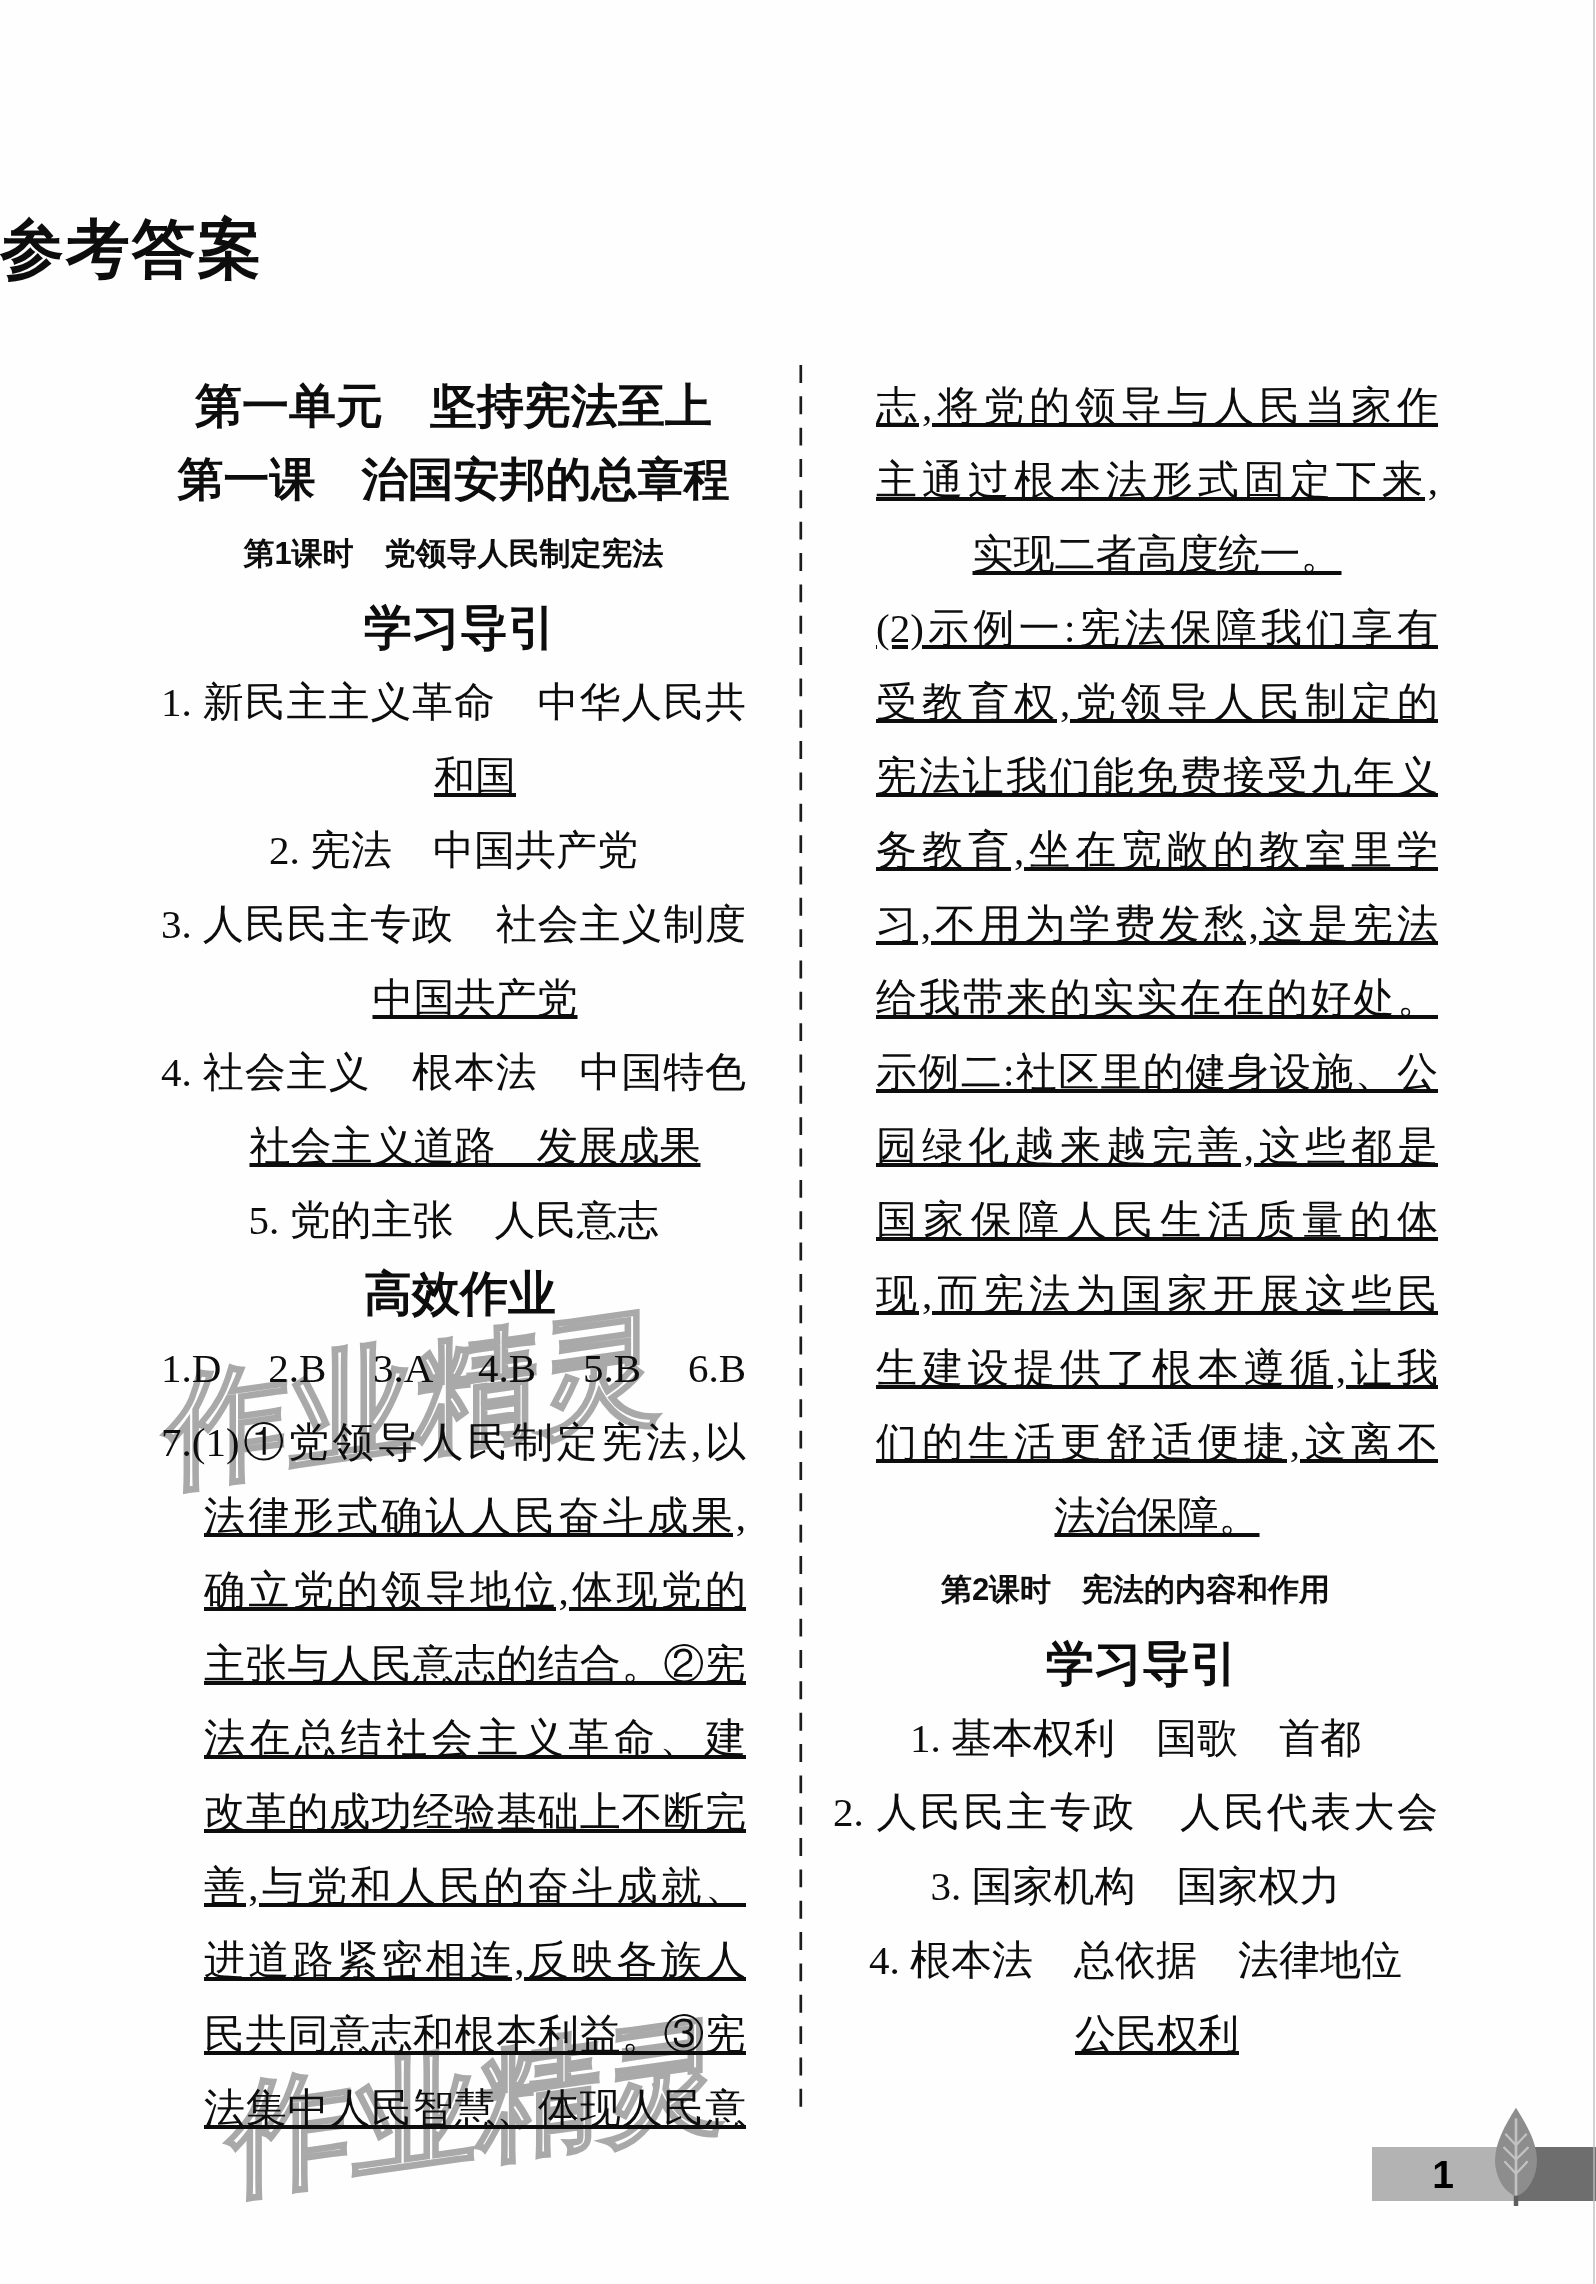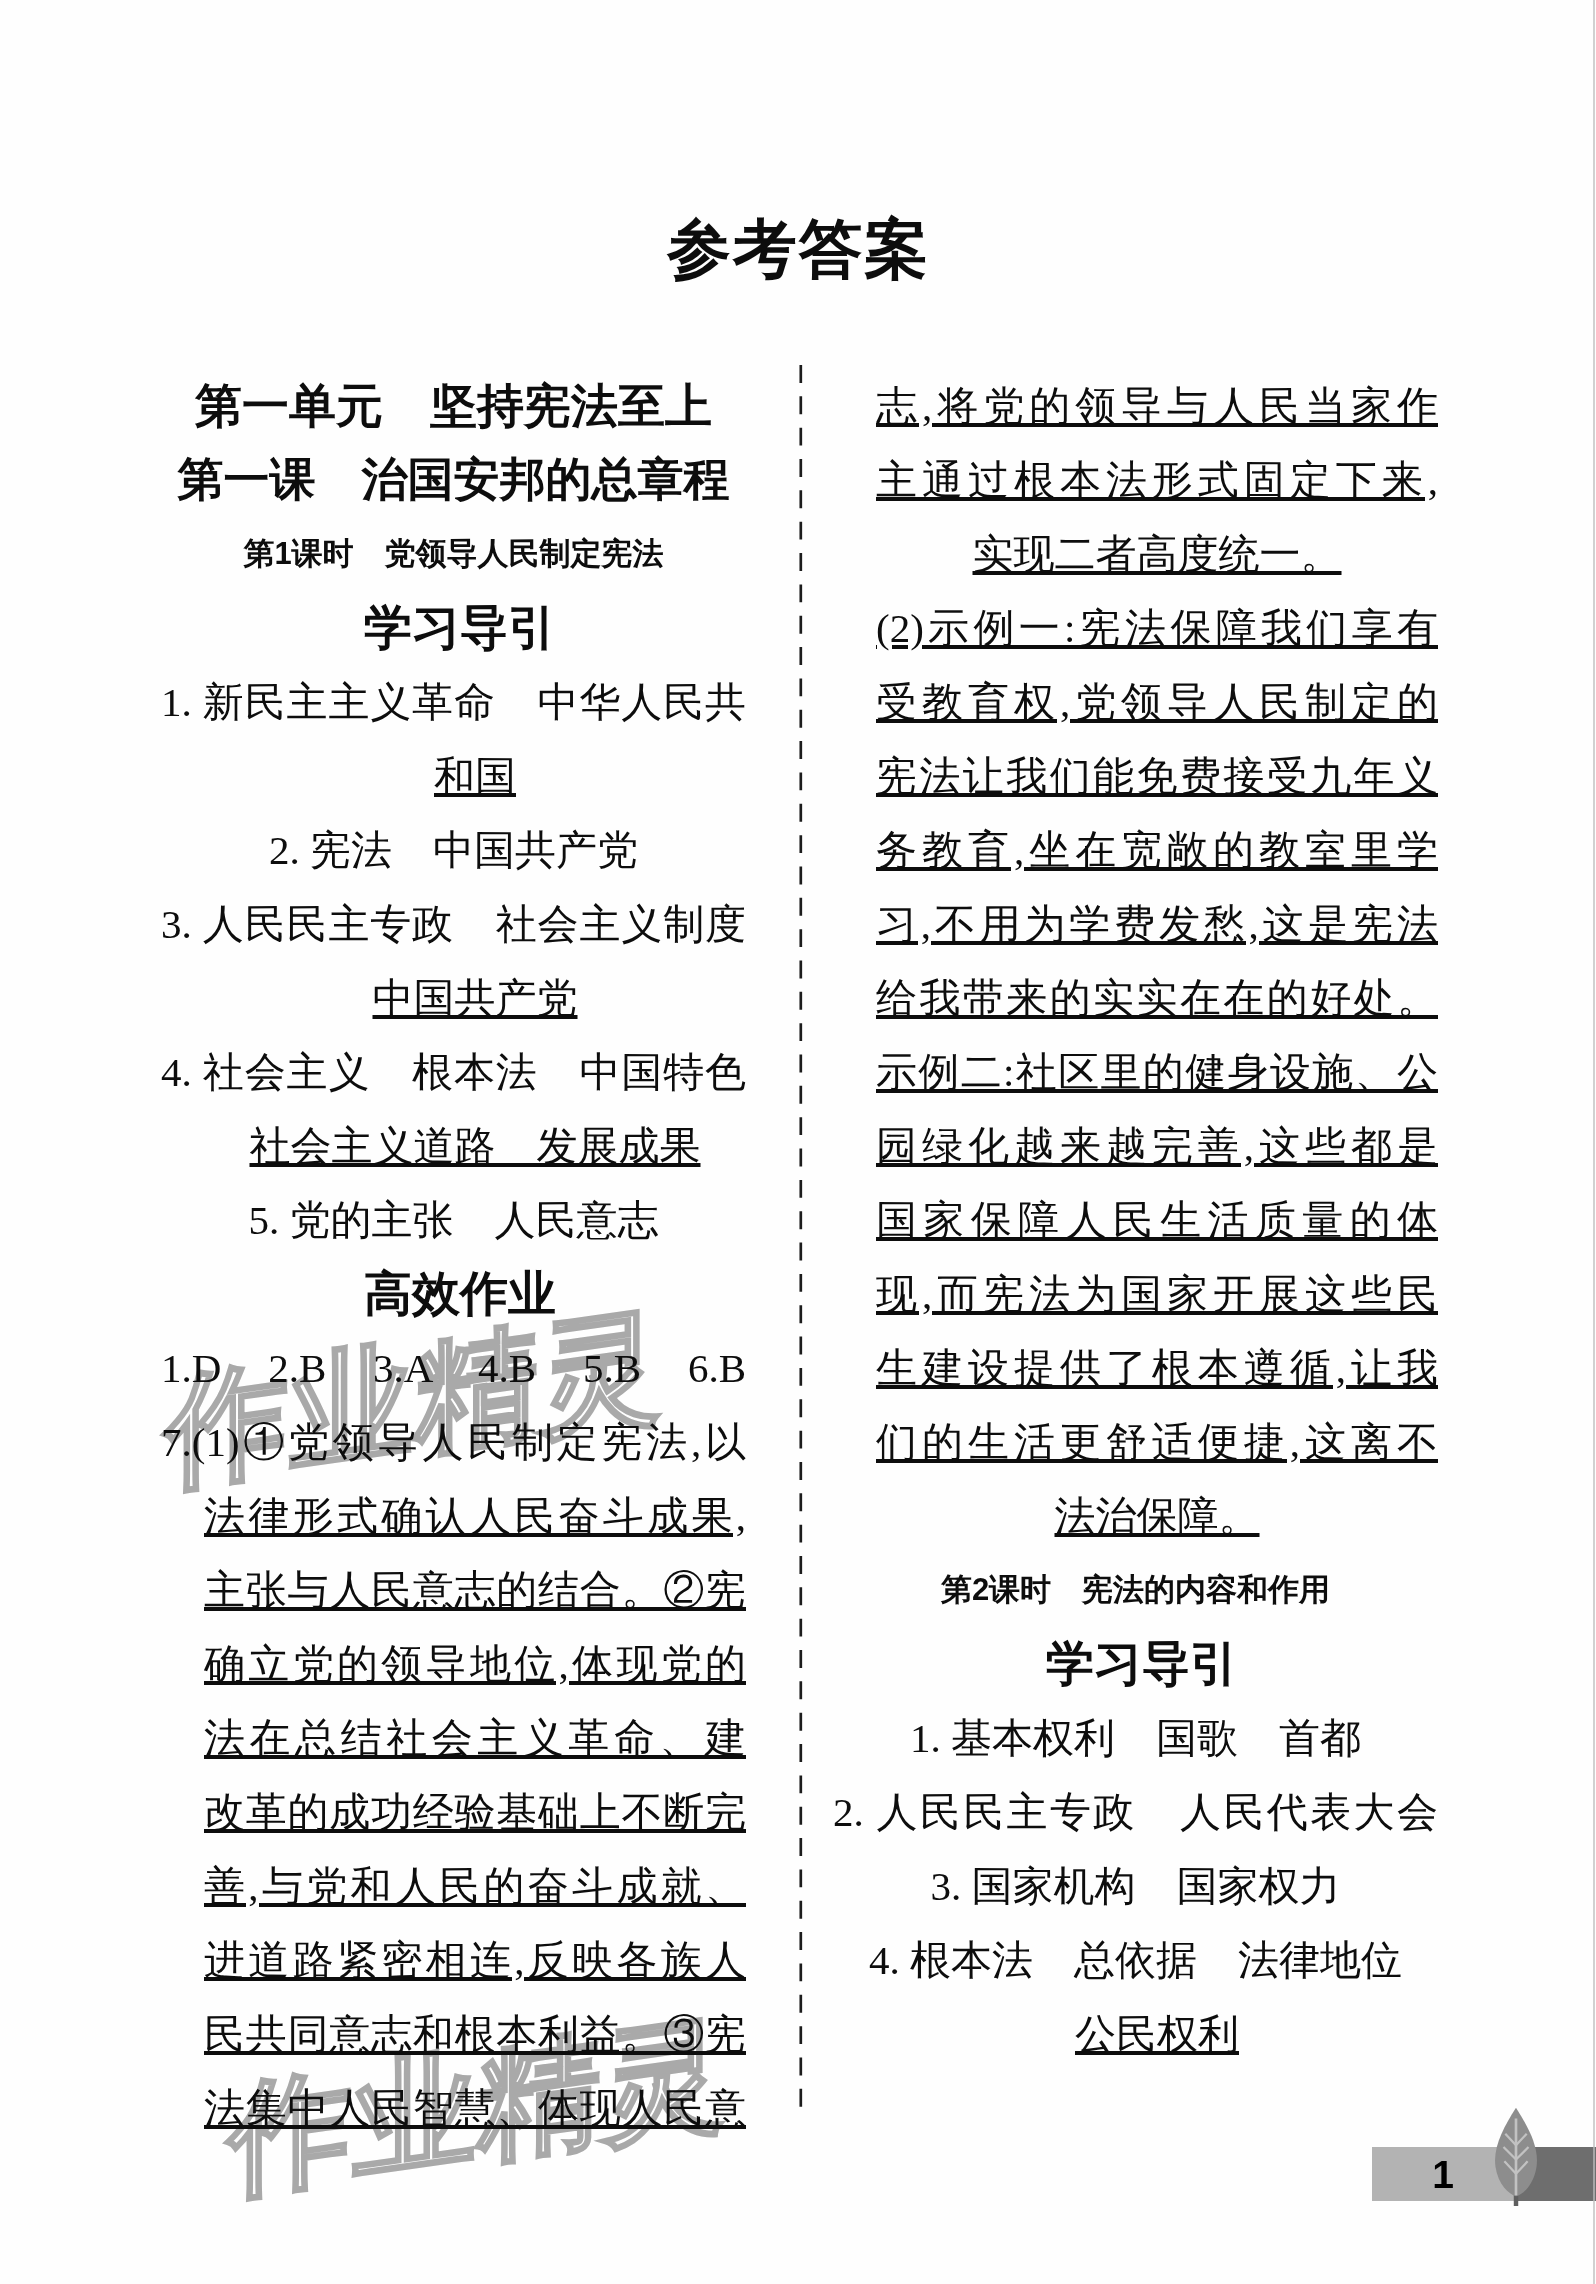--- a/index.html
+++ b/index.html
@@ -6,21 +6,21 @@
   .page{
     position:relative;
     width:1597px;height:2285px;
     background:var(--background,#fefefe);
     overflow:hidden;
     font-family:"Liberation Serif","DejaVu Serif",serif;
     color:var(--text,#0d0d0d);
   }
   .title{
     position:absolute;left:0;right:0;top:213px;margin:0;
-    text-align:center;
+    text-align:left;
     font-family:"Liberation Serif","DejaVu Serif",serif;
     font-weight:900;font-size:64px;line-height:73px;letter-spacing:1.8px;
   }
   
   .divider{position:absolute;left:799px;top:365px;}
   
   .wm{
     position:absolute;
     font-family:"Liberation Sans","DejaVu Sans",sans-serif;
     font-weight:900;font-size:124px;line-height:1;letter-spacing:1.8px;
@@ -103,22 +103,22 @@
       <div class="line item">2. 宪法　中国共产党</div>
       <div class="line item fill">3. 人民民主专政　社会主义制度</div>
       <div class="line cont">中国共产党</div>
       <div class="line item fill">4. 社会主义　根本法　中国特色</div>
       <div class="line cont">社会主义道路　发展成果</div>
       <div class="line item">5. 党的主张　人民意志</div>
       <div class="line subhead">高效作业</div>
       <div class="line item fill">1.D 2.B 3.A 4.B 5.B 6.B</div>
       <div class="line item fill">7.(1)①党领导人民制定宪法,以</div>
       <div class="line cont fill">法律形式确认人民奋斗成果,</div>
+      <div class="line cont fill">确立党的领导地位,体现党的</div>
       <div class="line cont fill">主张与人民意志的结合。②宪</div>
-      <div class="line cont fill">确立党的领导地位,体现党的</div>
       <div class="line cont fill">法在总结社会主义革命、建设、</div>
       <div class="line cont fill">改革的成功经验基础上不断完</div>
       <div class="line cont fill">善,与党和人民的奋斗成就、前</div>
       <div class="line cont fill">进道路紧密相连,反映各族人</div>
       <div class="line cont fill">民共同意志和根本利益。③宪</div>
       <div class="line cont fill">法集中人民智慧、体现人民意</div>
     </section>
   <section class="col col-right" id="col-right">
       <div class="line cont fill">志,将党的领导与人民当家作</div>
       <div class="line cont fill">主通过根本法形式固定下来,</div>

